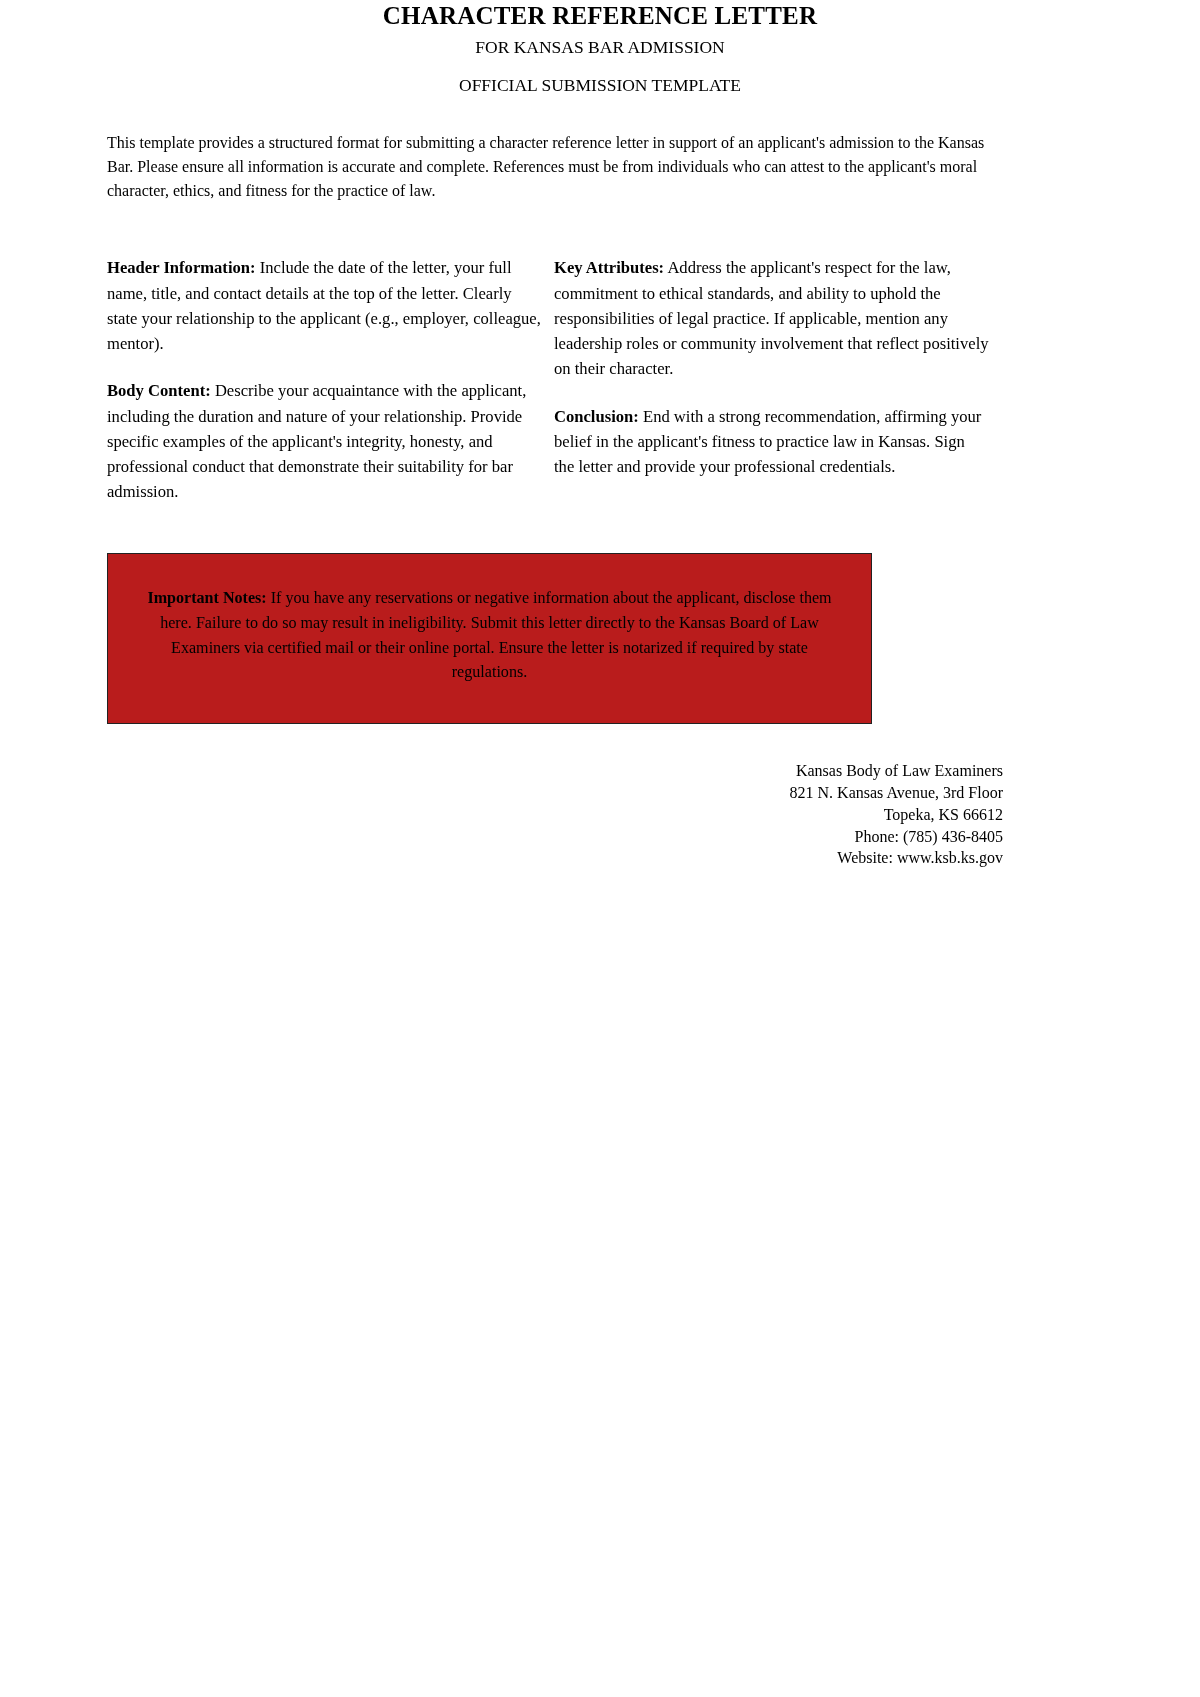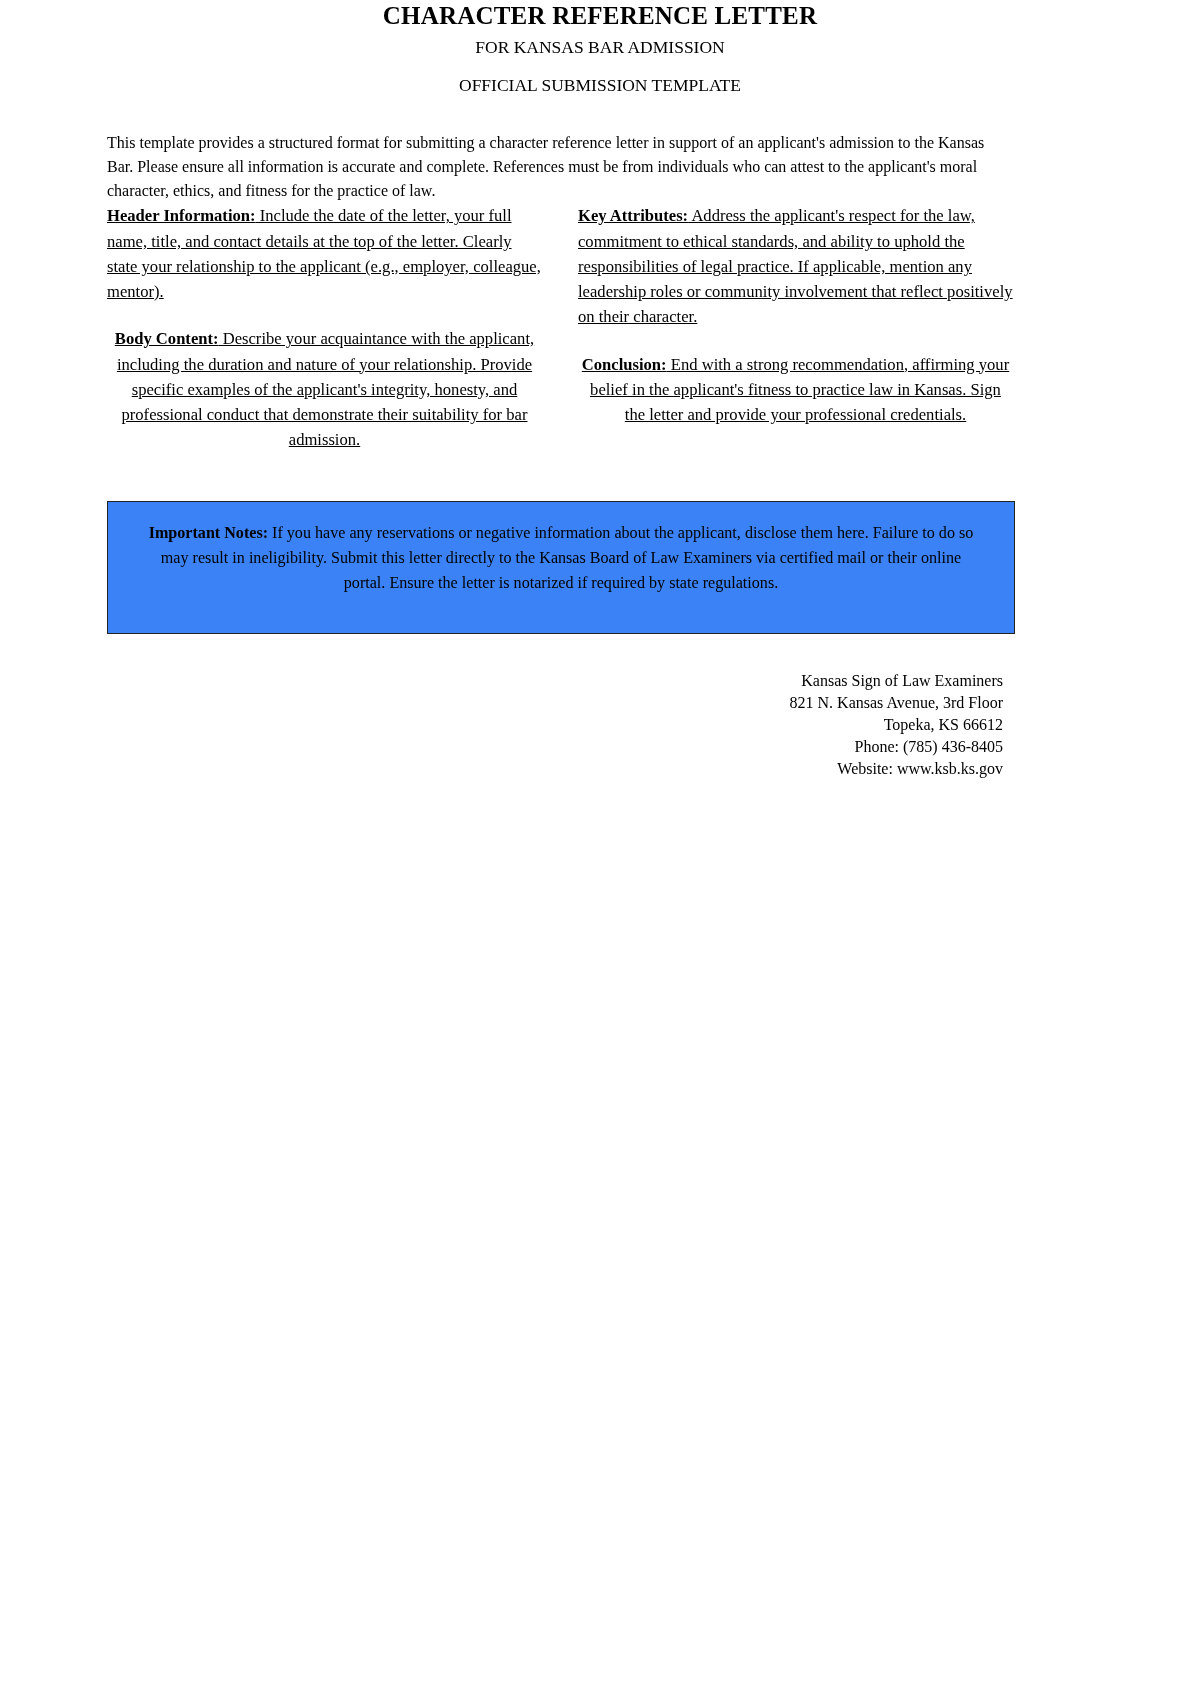--- a/index.html
+++ b/index.html
@@ -53,45 +53,45 @@
     padding-top: 33px;
     font-size: 16px;
     line-height: 1.52;
     text-align: left;
     width: 892px;
   }
 
   
   .columns {
     display: flex;
-    gap: 36px;
-    text-decoration: underline;
+    margin-top: 52px;
+    gap: 12px;
   }
   .col {
     width: 435px;
   }
   .col p {
     margin: 0 0 22px 0;
     font-size: 16.6px;
     line-height: 1.52;
     text-align: left;
   }
-  .col p:last-child { margin-bottom: 0; text-align: center; }
+  .col p:last-child { margin-bottom: 0; }
   .lead {
     font-weight: bold;
   }
 
   
   .notes-box {
     margin-top: 49px;
     border: 1.6px solid #222222;
-    background: #3b82f6;
+    background: #b91c1c;
     box-sizing: border-box;
-    width: 908px;
-    padding: 19px 32px 38px 32px;
+    width: 765px;
+    padding: 32px 32px 38px 32px;
   }
   .notes-box p {
     margin: 0;
     font-size: 16.1px;
     line-height: 1.53;
     text-align: center;
   }
 
   
   .footer {
@@ -129,20 +129,20 @@
       <p><span class="lead">Conclusion:</span><span> End with a strong recommendation, affirming your belief in the applicant's fitness to practice law in Kansas. Sign the letter and provide your professional credentials.</span></p>
     </div>
 
   </div>
 
   <div class="notes-box">
     <p><span class="lead">Important Notes:</span><span> If you have any reservations or negative information about the applicant, disclose them here. Failure to do so may result in ineligibility. Submit this letter directly to the Kansas Board of Law Examiners via certified mail or their online portal. Ensure the letter is notarized if required by state regulations.</span></p>
   </div>
 
   <div class="footer">
-    <div>Kansas Sign of Law Examiners</div>
+    <div>Kansas Body of Law Examiners</div>
     <div>821 N. Kansas Avenue, 3rd Floor</div>
     <div>Topeka, KS 66612</div>
     <div>Phone: (785) 436-8405</div>
     <div>Website: www.ksb.ks.gov</div>
   </div>
 
 </div>
 
 </body></html>

